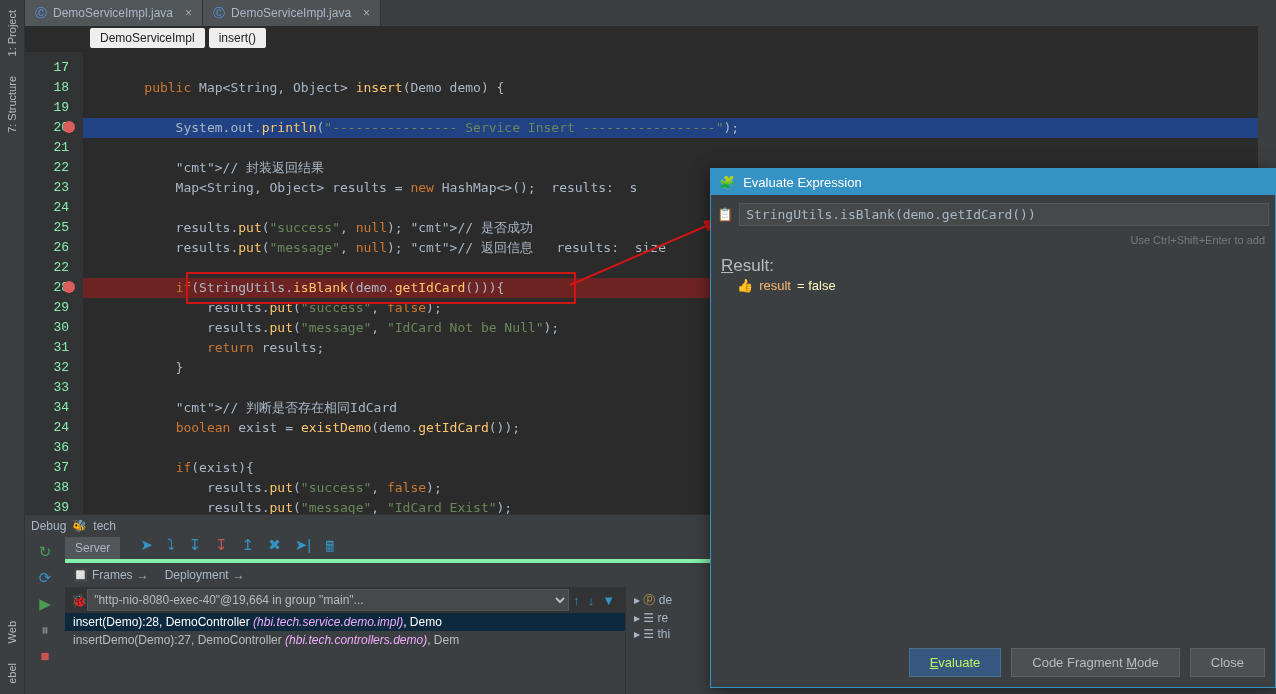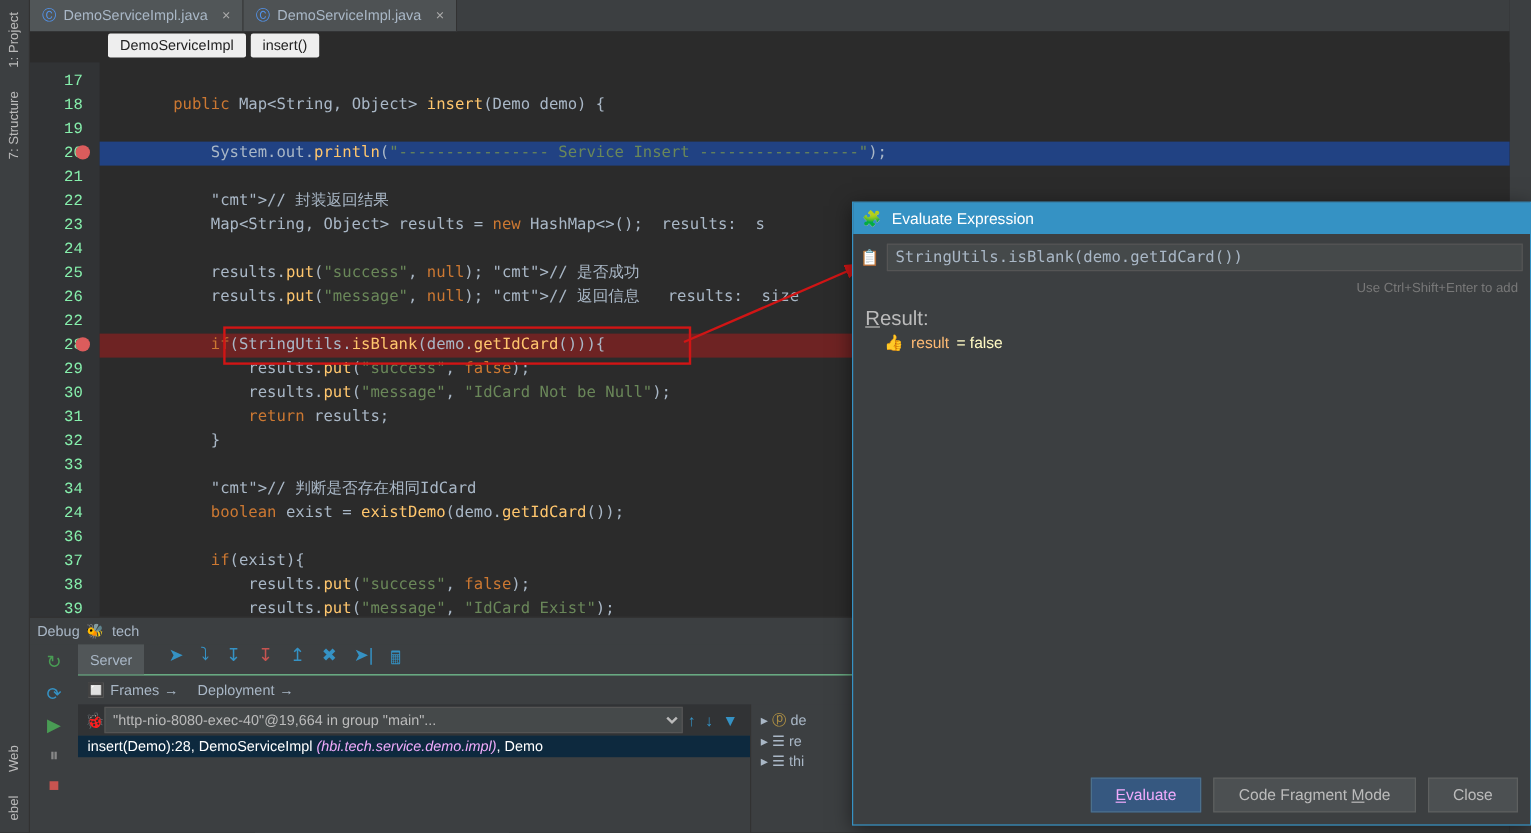--- a/index.html
+++ b/index.html
@@ -64,21 +64,21 @@
   .arrow-svg { position:absolute; pointer-events:none; }
   .debug-panel {
     position: absolute; left: 25px; top: 514px; right: 18px; bottom: 0;
     background: #3c3f41; border-top: 1px solid #323232;
   }
   .debug-header { display: flex; align-items: center; height: 22px; padding: 0 6px; gap: 6px; font-size: 12px; }
   .debug-header .bee { color: #ffc66d; }
   .left-tool-col { position:absolute; left:0; top:22px; width:40px; bottom:0; background:#3c3f41; display:flex; flex-direction:column; align-items:center; gap:8px; padding-top:6px;}
   .left-tool-col span { font-size:15px; cursor:pointer; }
   .debug-body { position:absolute; left:40px; right:0; top:22px; bottom:0; display:flex; flex-direction:column;}
-  .server-bar { height: 26px; background:#3c3f41; border-bottom:1px solid #86efac; display:flex; align-items:center;}
+  .server-bar { height: 26px; background:#3c3f41; border-bottom:4px solid #86efac; display:flex; align-items:center;}
   .server-tab { padding:0 10px; height:100%; display:flex; align-items:center; background:#515658; font-size:12px;}
   .step-icons { display:flex; gap:14px; margin-left:20px; color:#499c54;}
   .step-icons span { cursor:pointer; font-size:15px; color:#3592c4;}
   .frames-row { display:flex; height:24px; align-items:center; background:#3c3f41;}
   .frames-tab { padding:0 8px; font-size:12px; display:flex; align-items:center; gap:4px;}
   .frames-content { flex:1; display:flex; }
   .frames-left { width:560px; background:#3c3f41; }
   .frames-left .thread-row { display:flex; align-items:center; background:#313335; padding:2px 6px;}
   .frames-left .thread-row select { flex:1; background:#45494a; color:#bbb; border:1px solid #555; font-size:12px; padding:2px; }
   .frames-left .frame-line { padding:2px 8px; font-size:12px; color:#bbb;}
@@ -96,21 +96,21 @@
   .eval-hint { text-align:right; color:#787878; font-size:11px; padding:0 10px 4px;}
   .eval-result-area { flex:1; padding:6px 10px;}
   .eval-result-label { color:#bbb; font-size:17px; }
   .eval-result-label u { text-decoration:underline;}
   .eval-result-line { padding:2px 16px; font-size:13px; display:flex; align-items:center; gap:6px;}
   .eval-result-line .ricon { color:#499c54;}
   .eval-result-line .rname { color:#fdba74;}
   .eval-result-line .rval { color:#fef9c3;}
   .eval-buttons { display:flex; gap:10px; padding:10px; justify-content:flex-end;}
   .eval-buttons button { background:#4c5052; border:1px solid #5e6060; color:#bbb; padding:6px 20px; font-size:13px; cursor:pointer;}
-  .eval-buttons button.primary { background:#365880; border-color:#4c708c; color:#f0abfc;}
+  .eval-buttons button.primary { background:#365880; border-color:#4c708c; color:#bef264;}
 </style>
 </head>
 <body>
 
 <div class="left-sidebar">
   <div class="sidebar-tool">1: Project</div>
   <div class="sidebar-tool">7: Structure</div>
   <div style="flex:1"></div>
   <div class="sidebar-tool">Web</div>
   <div class="sidebar-tool">ebel</div>
@@ -228,21 +228,24 @@
         <div class="thread-row">
           <span style="color:#c75450">🐞</span>
           <select>
             <option>"http-nio-8080-exec-40"@19,664 in group "main"...</option>
           </select>
           <span style="color:#3592c4;padding:0 4px">↑</span>
           <span style="color:#3592c4;padding:0 4px">↓</span>
           <span style="color:#3592c4;padding:0 4px">▼</span>
         </div>
         <div class="frame-line sel">
-          <span>insert(Demo):28, DemoServiceImpl</span> <span class="gray">(hbi.tech.service.demo.impl)</span><span>, Demo</span>
+          <span>insert(Demo):28, DemoController</span> <span class="gray">(hbi.tech.service.demo.impl)</span><span>, Demo</span>
+        </div>
+        <div class="frame-line">
+          <span>insertDemo(Demo):27, DemoController</span> <span class="gray">(hbi.tech.controllers.demo)</span><span>, Dem</span>
         </div>
       </div>
       <div class="frames-right">
         <div style="font-size:12px;padding:1px 4px">▸ <span style="color:#b09043">ⓟ</span> <span>de</span></div>
         <div style="font-size:12px;padding:1px 4px">▸ ☰ <span>re</span></div>
         <div style="font-size:12px;padding:1px 4px">▸ ☰ <span>thi</span></div>
       </div>
     </div>
   </div>
 </div>

